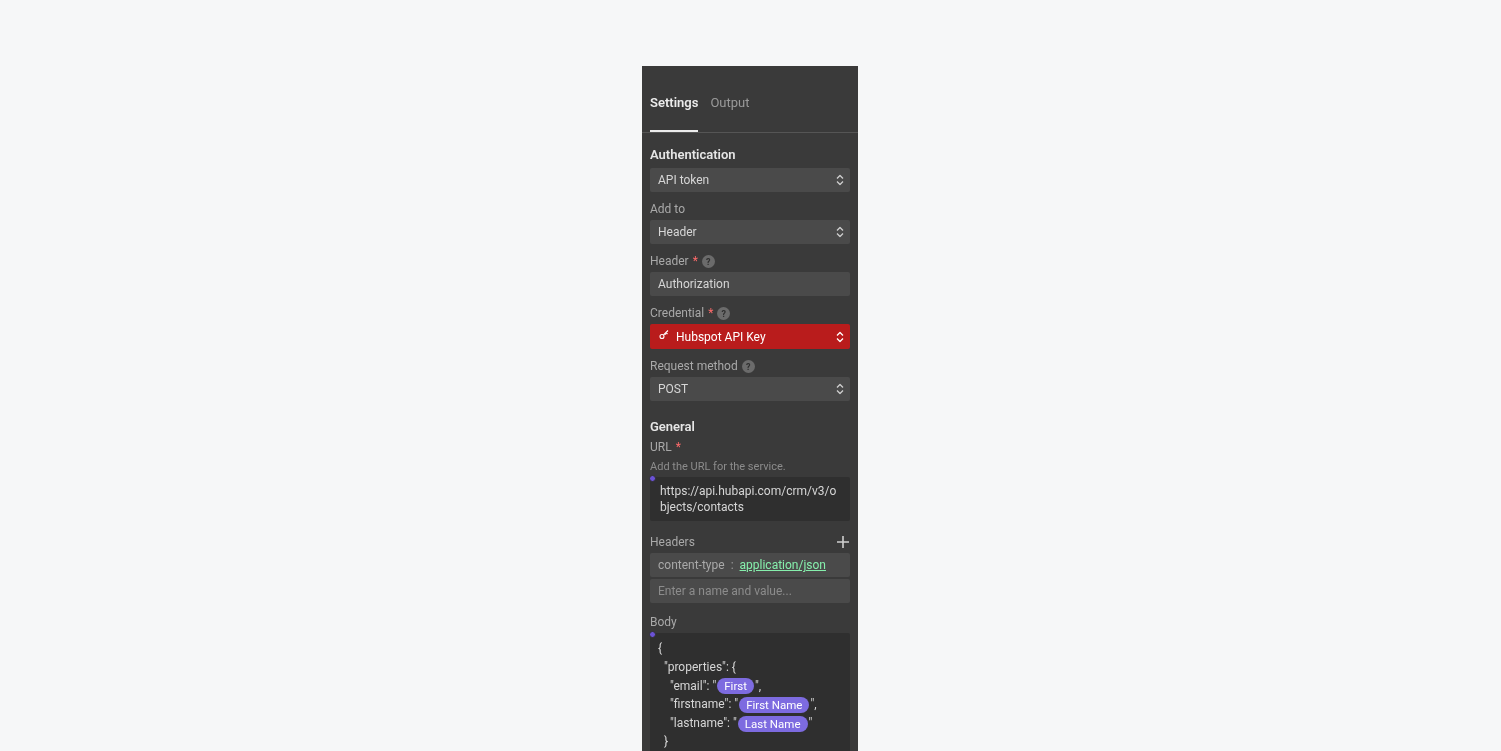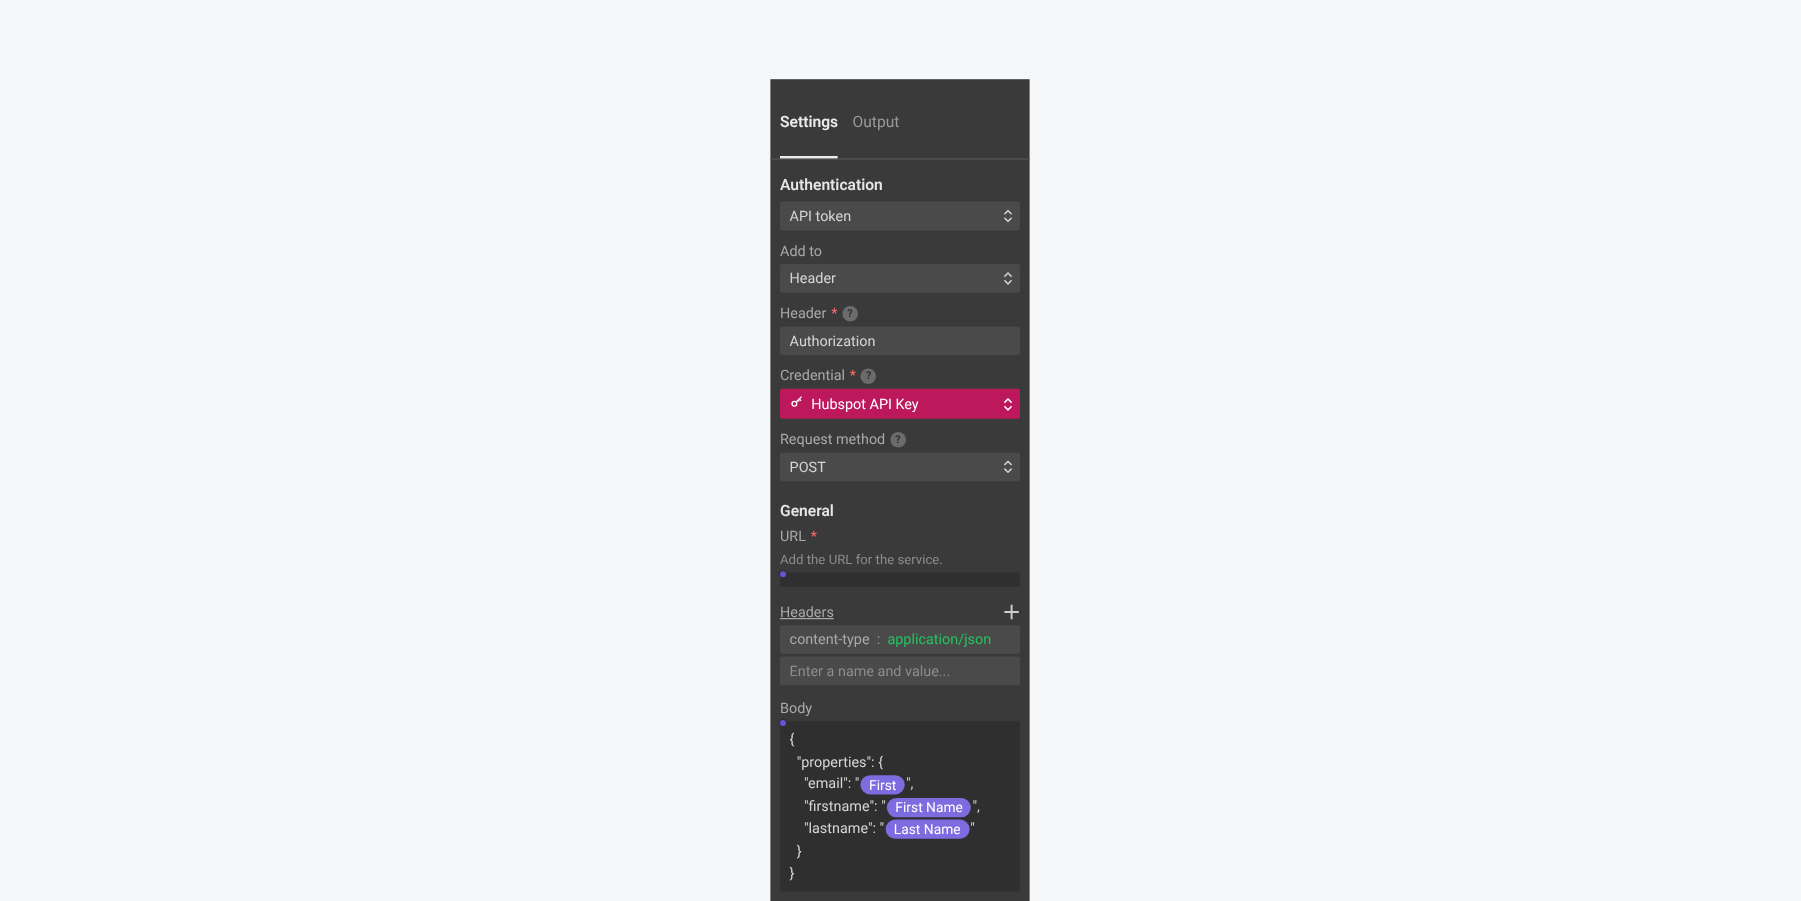--- a/index.html
+++ b/index.html
@@ -91,21 +91,21 @@
     right: 6px;
     top: 50%;
     transform: translateY(-50%);
     display: flex;
     flex-direction: column;
     gap: 1px;
   }
   .caret svg { display: block; }
   .text-input { padding-right: 8px; text-align: center; }
   .select.purple {
-    background: #be185d;
+    background: #b91c1c;
     color: #fff;
   }
   .select.purple .key-icon { margin-right: 6px; }
   .hint {
     font-size: 11px;
     color: #8c8c8c;
     margin: 2px 0 4px 0;
   }
   .url-box {
     position: relative;
@@ -127,21 +127,20 @@
     background: #6b52d6;
     border: 1px solid #2f2f2f;
   }
   .headers-bar {
     display: flex;
     justify-content: space-between;
     align-items: center;
     font-size: 12px;
     color: #a9a9a9;
     margin: 14px 0 4px 0;
-    text-decoration: underline;
   }
   .plus {
     width: 14px; height: 14px;
     color: #cfcfcf;
     cursor: pointer;
     display: inline-flex;
   }
   .header-row {
     width: 100%;
     background: #4a4a4a;
@@ -154,21 +153,21 @@
     gap: 6px;
     margin-bottom: 2px;
   }
   .header-row .sep { color: #9a9a9a; }
   .header-row input {
     background: transparent; border: none; outline: none;
     color: #d6d6d6; font-size: 12px; font-family: inherit; width: 100%;
   }
   .header-row input::placeholder { color: #8c8c8c; }
   .hk { color: #a9a9a9; }
-  .hv { color: #22c55e; }
+  .hv { color: #86efac; text-decoration: underline; }
   .body-box {
     position: relative;
     width: 100%;
     background: #2f2f2f;
     border-radius: 2px;
     color: #d6d6d6;
     font-size: 12px;
     padding: 6px 8px 6px 8px;
     line-height: 1.55;
     font-family: inherit;
@@ -277,20 +276,21 @@
 
     <div class="section-title" style="margin-top:18px">General</div>
 
     <div class="label-row first">
       <span>URL</span>
       <span class="req">*</span>
     </div>
     <div class="hint">Add the URL for the service.</div>
     <div class="url-box">
       <span class="dot"></span>
+      <span>https://api.hubapi.com/crm/v3/objects/contacts</span>
     </div>
 
     <div class="headers-bar">
       <span>Headers</span>
       <span class="plus">
         <svg width="14" height="14" viewBox="0 0 14 14">
             <path d="M7 1 V13 M1 7 H13" stroke="#cfcfcf" stroke-width="1.6"></path>
           </svg>
       </span>
     </div>

